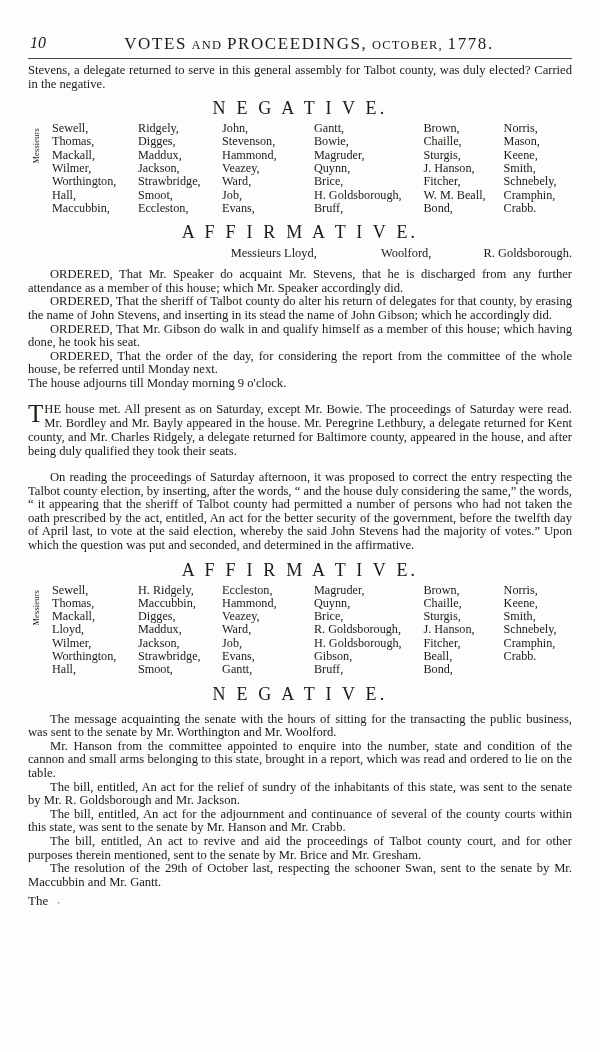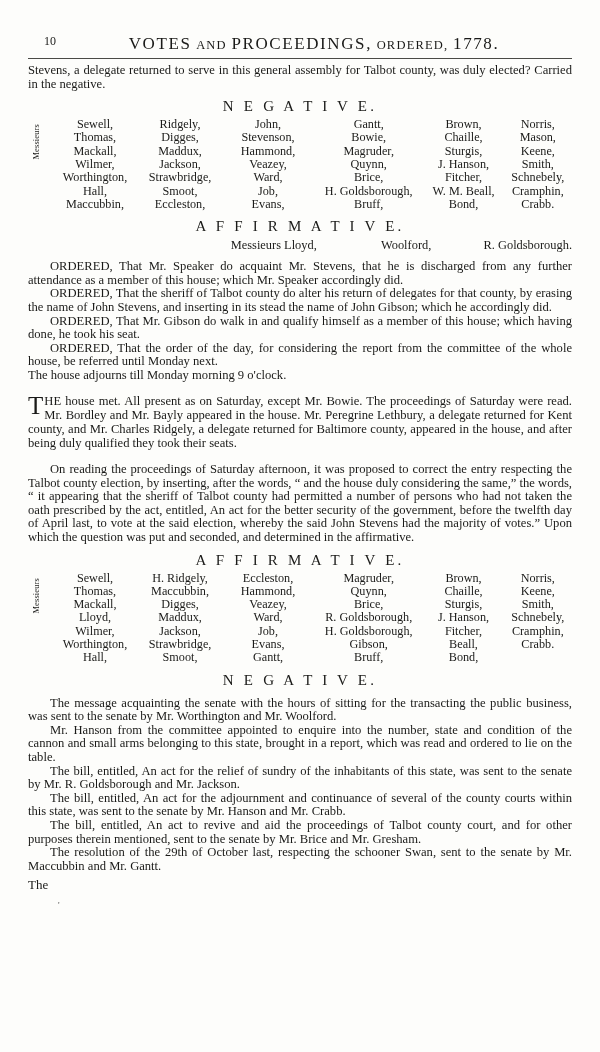--- a/index.html
+++ b/index.html
@@ -32,24 +32,25 @@
   
   .running-head {
     text-align: center;
     font-size: 16.5px;
     letter-spacing: 0.5px;
     margin: 0 0 4px 0;
     white-space: nowrap;
     font-family: "Liberation Serif", serif;
   }
   .running-head .folio {
-    font-size: 12px;
+    font-size: 16px;
     float: left;
-    margin-left: 16px;
+    margin-left: 2px;
     letter-spacing: 0;
+    font-style: italic;
   }
   .rh-big { font-size: 17px; letter-spacing: 1.6px; }
   .rh-small { font-size: 12.5px; letter-spacing: 1.2px; }
   .rule {
     border: 0;
     border-top: 1px solid #4a4a46;
     margin: 3px 0 5px 0;
     width: 100%;
   }
   p.body {
@@ -57,21 +58,21 @@
     line-height: 13.6px;
     margin: 0 0 0 0;
     text-align: justify;
     text-justify: inter-word;
     hyphens: manual;
   }
   p.body.ind { text-indent: 22px; }
   .center { text-align: center; }
   .heading-word {
     text-align: center;
-    font-size: 15px;
+    font-size: 18px;
     letter-spacing: 3.2px;
     margin: 7px 0 3px 0;
     font-family: "Liberation Serif", serif;
   }
   .messieurs-block {
     position: relative;
     margin: 2px 0 0 0;
   }
   .messieurs-label {
     position: absolute;
@@ -84,21 +85,20 @@
     writing-mode: vertical-rl;
     transform: rotate(180deg);
     text-align: center;
     white-space: nowrap;
   }
   .name-cols {
     display: flex;
     margin-left: 24px;
     font-size: 12.2px;
     line-height: 13.3px;
-    text-align: center;
   }
   .name-cols .col { }
   .name-cols .col div { white-space: nowrap; }
   .col-w1 { width: 88px; }
   .col-w2 { width: 86px; }
   .col-w3 { width: 94px; }
   .col-w4 { width: 112px; }
   .col-w5 { width: 82px; }
   .col-w6 { width: 70px; }
   .single-line-names {
@@ -150,21 +150,21 @@
 <body>
 
 <div class="page">
   <div class="paper">
 
     <div class="running-head">
       <span class="folio">10</span>
       <span class="rh-big">VOTES</span>
       <span class="rh-small">AND</span>
       <span class="rh-big">PROCEEDINGS,</span>
-      <span class="rh-small">ORDERED,</span>
+      <span class="rh-small">OCTOBER,</span>
       <span class="rh-big">1778.</span>
     </div>
     <hr class="rule">
 
     <p class="body">Stevens, a delegate returned to serve in this general assembly for Talbot county, was duly elected? Carried in the negative.</p>
 
     <div class="heading-word">N E G A T I V E.</div>
 
     <div class="messieurs-block">
       <div class="messieurs-label">Messieurs</div>

